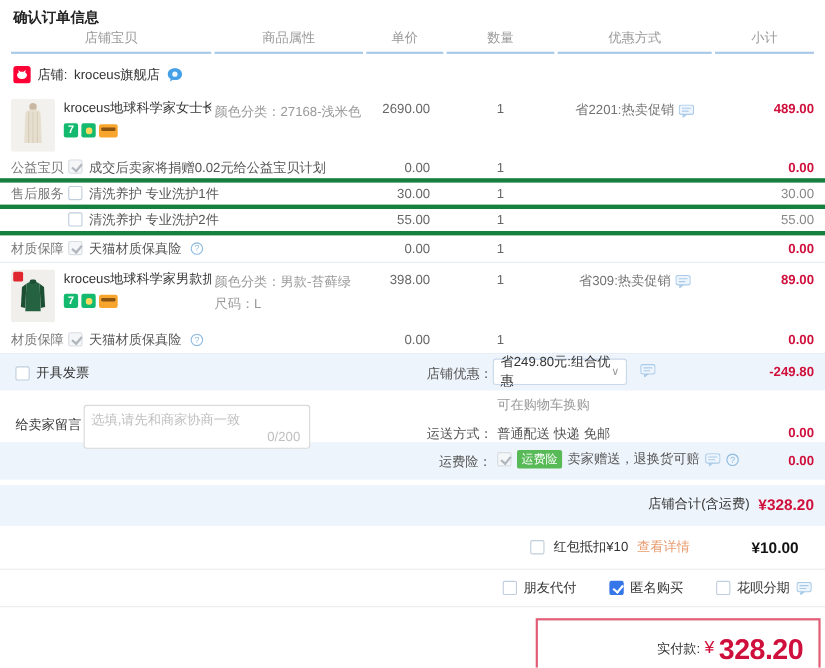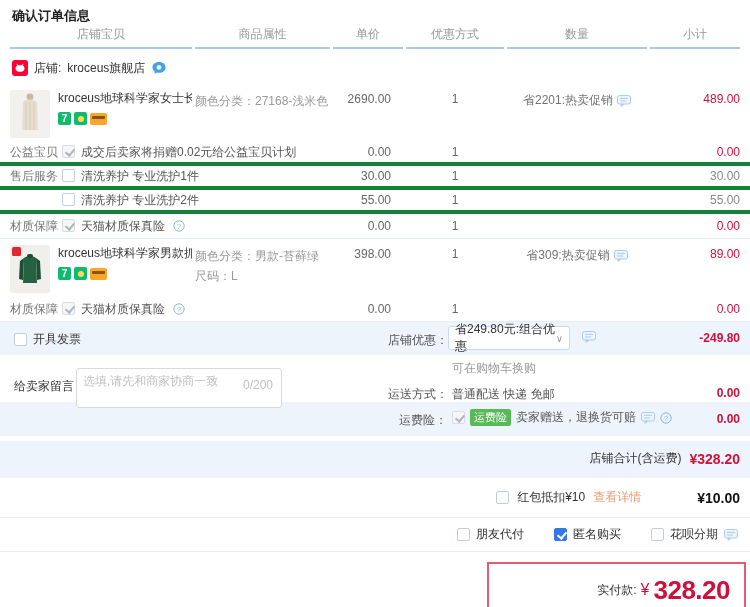--- a/index.html
+++ b/index.html
@@ -32,21 +32,21 @@
         display:inline-flex; align-items:center; justify-content:center; border-radius:2px; }
   .bgy { width:13px; height:13px; background:#12b96e; border-radius:2px; position:relative; display:inline-block; }
   .bgy::after { content:""; position:absolute; left:3.5px; top:3.5px; width:6px; height:6px; background:#ffd95e; border-radius:50%; }
   .bcard { width:17px; height:12px; background:#f7a52d; border-radius:2px; position:relative; display:inline-block; }
   .bcard::after { content:""; position:absolute; left:2px; top:3px; right:2px; height:3px; background:#8a5310; border-radius:1px; }
   .attrs { color:#999; line-height:1.7; white-space:nowrap; padding-top:1px; }
   .price { text-align:right; padding-right:12px; color:#666; }
   .qty { text-align:center; color:#666; }
   .disc { display:flex; justify-content:center; align-items:center; gap:4px; color:#737373; white-space:nowrap; }
   .sub { text-align:right; color:#888; }
-  .sub.red { color:#d0103c; font-weight:normal; }
+  .sub.red { color:#d0103c; font-weight:bold; }
   .prow .price, .prow .qty, .prow .disc, .prow .sub { padding-top:2px; }
 
   .svc-label { display:inline-block; width:52px; color:#777; }
   .svc-text { color:#555; margin-left:6px; }
 
   
   .cb { display:inline-block; width:13px; height:13px; border:1px solid #bfcddc; border-radius:2px;
         background:#fff; position:relative; vertical-align:-2px; cursor:pointer; flex:0 0 13px; }
   .cb.dis { background:#f5f6f8; border-color:#d8dde3; cursor:default; }
   .cb.dis::after { content:""; position:absolute; left:3.5px; top:1px; width:4px; height:7px;
@@ -70,35 +70,35 @@
   .chev { color:#999; font-size:10px; }
   .sd-cmt { position:absolute; left:582px; top:9px; }
   .sd-amount { position:absolute; right:10px; top:9px; color:#d0103c; font-weight:bold; }
   .sd-note { position:absolute; left:452px; top:38px; color:#999; }
   .msg-label { position:absolute; left:14px; top:56px; color:#333; }
   .ta-wrap { position:absolute; left:76px; top:46px; width:206px; height:40px; border:1px solid #d9d9d9;
              border-radius:3px; background:#fff; }
   .ta-wrap textarea { width:100%; height:100%; border:none; resize:none; outline:none; background:transparent;
              font:inherit; color:#333; padding:4px 6px; }
   .ta-wrap textarea::placeholder { color:#c0c0c0; }
-  .counter { position:absolute; right:8px; bottom:15px; color:#c0c0c0; }
+  .counter { position:absolute; right:8px; bottom:3px; color:#c0c0c0; }
   .ship-label { position:absolute; left:388px; top:64px; color:#555; }
   .ship-value { position:absolute; left:452px; top:64px; color:#555; }
   .ship-amount { position:absolute; right:10px; top:64px; color:#d0103c; font-weight:bold; }
   .fr-label { position:absolute; left:399px; top:90px; color:#555; }
   .fr-body { position:absolute; left:452px; top:87px; display:flex; align-items:center; gap:5px; }
   .fr-badge { background:#58b957; color:#fff; font-size:11px; padding:1px 4px; border-radius:2px; }
   .fr-text { color:#555; }
   .fr-amount { position:absolute; right:10px; top:90px; color:#d0103c; font-weight:bold; }
   .st-total { position:absolute; right:10px; top:128px; display:flex; align-items:center; gap:8px; }
   .st-amount { color:#d0103c; font-weight:bold; font-size:14px; }
 
   
   .redpacket { height:40px; display:flex; align-items:center; justify-content:flex-end; gap:8px;
-               padding-right:10px; border-bottom:1px solid #ececec; }
+               padding-right:24px; border-bottom:1px solid #ececec; }
   .rp-link { color:#e89b6e; cursor:pointer; }
   .rp-amount { color:#111; font-weight:bold; font-size:14px; margin-left:48px; }
 
   
   .payopts { height:34px; display:flex; align-items:center; justify-content:flex-end; gap:30px;
              padding-right:12px; border-bottom:1px solid #ececec; }
   .opt { display:flex; align-items:center; gap:6px; color:#333; cursor:pointer;text-align:right; }
 
   
   .paybox { position:absolute; right:4px; top:562px; width:259px; height:56px; border:2px solid #e25c75;
@@ -111,22 +111,22 @@
 <body>
 
 <div class="page">
 
   <div class="page-title">确认订单信息</div>
 
   <div class="thead">
     <div class="th">店铺宝贝</div>
     <div class="th">商品属性</div>
     <div class="th">单价</div>
+    <div class="th">数量</div>
     <div class="th">优惠方式</div>
-    <div class="th">数量</div>
     <div class="th">小计</div>
   </div>
 
   <div class="store-row">
     <span class="icn">
       <svg width="16" height="16" viewBox="0 0 16 16">
           <rect width="16" height="16" rx="3" fill="#ff0036"></rect>
           <path d="M3.5 8.4 C3.5 7 4.3 6.1 5.2 5.8 L4.5 3.5 L6.6 5.3 C7.5 5.1 8.5 5.1 9.4 5.3 L11.5 3.5 L10.8 5.8 C11.7 6.1 12.5 7 12.5 8.4 C12.5 10.5 10.5 11.8 8 11.8 C5.5 11.8 3.5 10.5 3.5 8.4 Z" fill="#fff"></path>
         </svg>
     </span>

